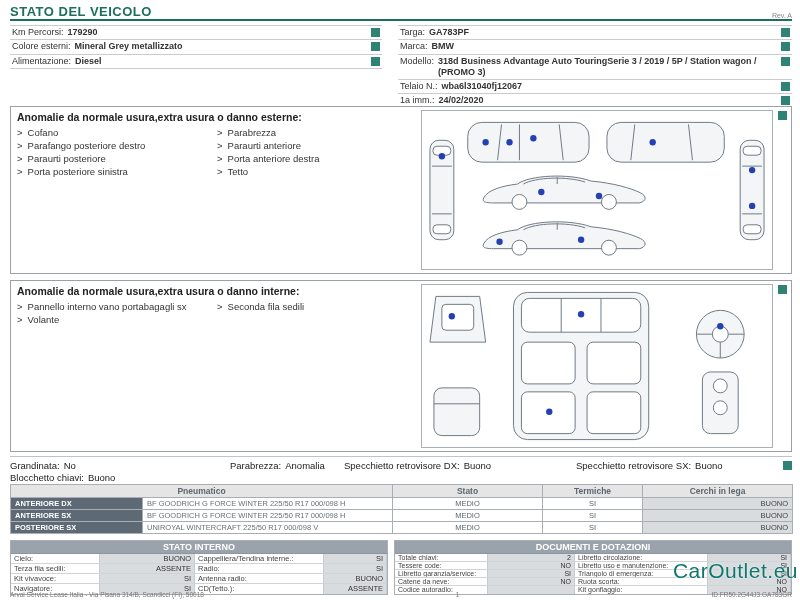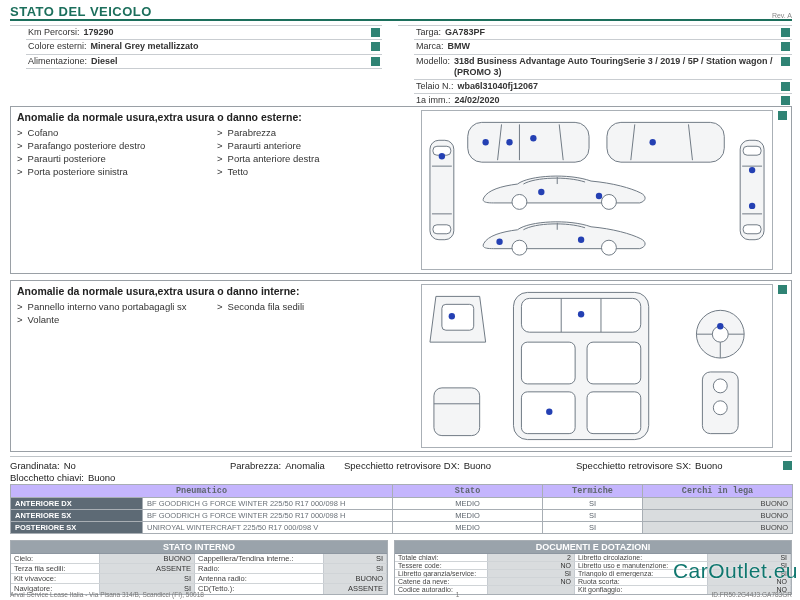--- a/index.html
+++ b/index.html
@@ -18,21 +18,21 @@
   
   .header{position:absolute;top:4px;left:10px;right:8px;height:17px;border-bottom:2px solid var(--accent-green);display:flex;justify-content:space-between;align-items:flex-end;}
   .title{color:var(--accent-green);font-weight:bold;font-size:13px;letter-spacing:.5px;}
   .rev{font-size:7px;color:#888;margin-top:1px;}
 
   
   .info{position:absolute;top:25px;left:10px;right:8px;display:flex;gap:16px;}
   .info-col{border-top:1px solid #c9cdd1;}
   .info-col.left{width:372px;}
   .info-col.right{flex:1;}
-  .info-row{display:flex;align-items:flex-start;border-bottom:1px solid #c9cdd1;padding:1px 2px;font-size:9px;min-height:13px;margin-left:16px;}
+  .info-row{display:flex;align-items:flex-start;border-bottom:1px solid #c9cdd1;padding:1px 2px;font-size:9px;min-height:13px;}
   .info-row .lbl{color:#333;white-space:nowrap;}
   .info-row .val{font-weight:bold;margin-left:4px;flex:1;line-height:1.25;}
   .sq{width:9px;height:9px;background:var(--teal-square);flex:none;margin-left:6px;margin-top:1px;}
 
   
   .box{position:absolute;left:10px;right:8px;border:1px solid #9aa0a6;background:#fff;}
   .box.ext{top:106px;height:168px;}
   .box.int{top:280px;height:172px;}
   .box-title{font-weight:bold;font-size:10.5px;padding:4px 6px 3px;color:#222;}
   .anomaly-cols{display:flex;padding:0 6px;font-size:9.5px;color:#333;}
@@ -45,21 +45,21 @@
 
   
   .status{position:absolute;top:456px;left:10px;right:8px;border-top:1px solid #bfc4c8;font-size:9.5px;color:#222;padding-top:2px;text-align:center;}
   .status-row{display:flex;align-items:center;min-height:12px;}
   .spair{display:flex;}
   .spair .val{margin-left:4px;}
   .sp1{width:220px;} .sp2{width:114px;} .sp3{width:232px;} .sp4{flex:1;}
 
   
   table.tires{position:absolute;top:484px;left:10px;width:782px;border-collapse:collapse;table-layout:fixed;font-size:7.5px;}
-  .tires th{background:#c4b5fd;color:#5d656d;font-size:8.5px;font-weight:bold;border:1px solid #a8aeb4;padding:1px 2px;height:12px;font-family:Liberation Mono, monospace;}
+  .tires th{background:#e5e5e5;color:#5d656d;font-size:8.5px;font-weight:bold;border:1px solid #a8aeb4;padding:1px 2px;height:12px;}
   .tires td{border:1px solid #a8aeb4;padding:1px 4px;height:11px;}
   .tires td.pos{background:var(--dark-cell);color:#fff;font-weight:bold;}
   .tires td.desc{color:#6a7178;}
   .tires td.stato,.tires td.term{text-align:center;color:#5d656d;}
   .tires td.cerchi{background:var(--value-bg);text-align:right;color:#444;}
 
   
   .bottom{position:absolute;top:540px;left:10px;right:8px;display:flex;gap:6px;}
   .btable{border:1px solid #a8aeb4;background:#fff;}
   .btable.bleft{width:378px;}

